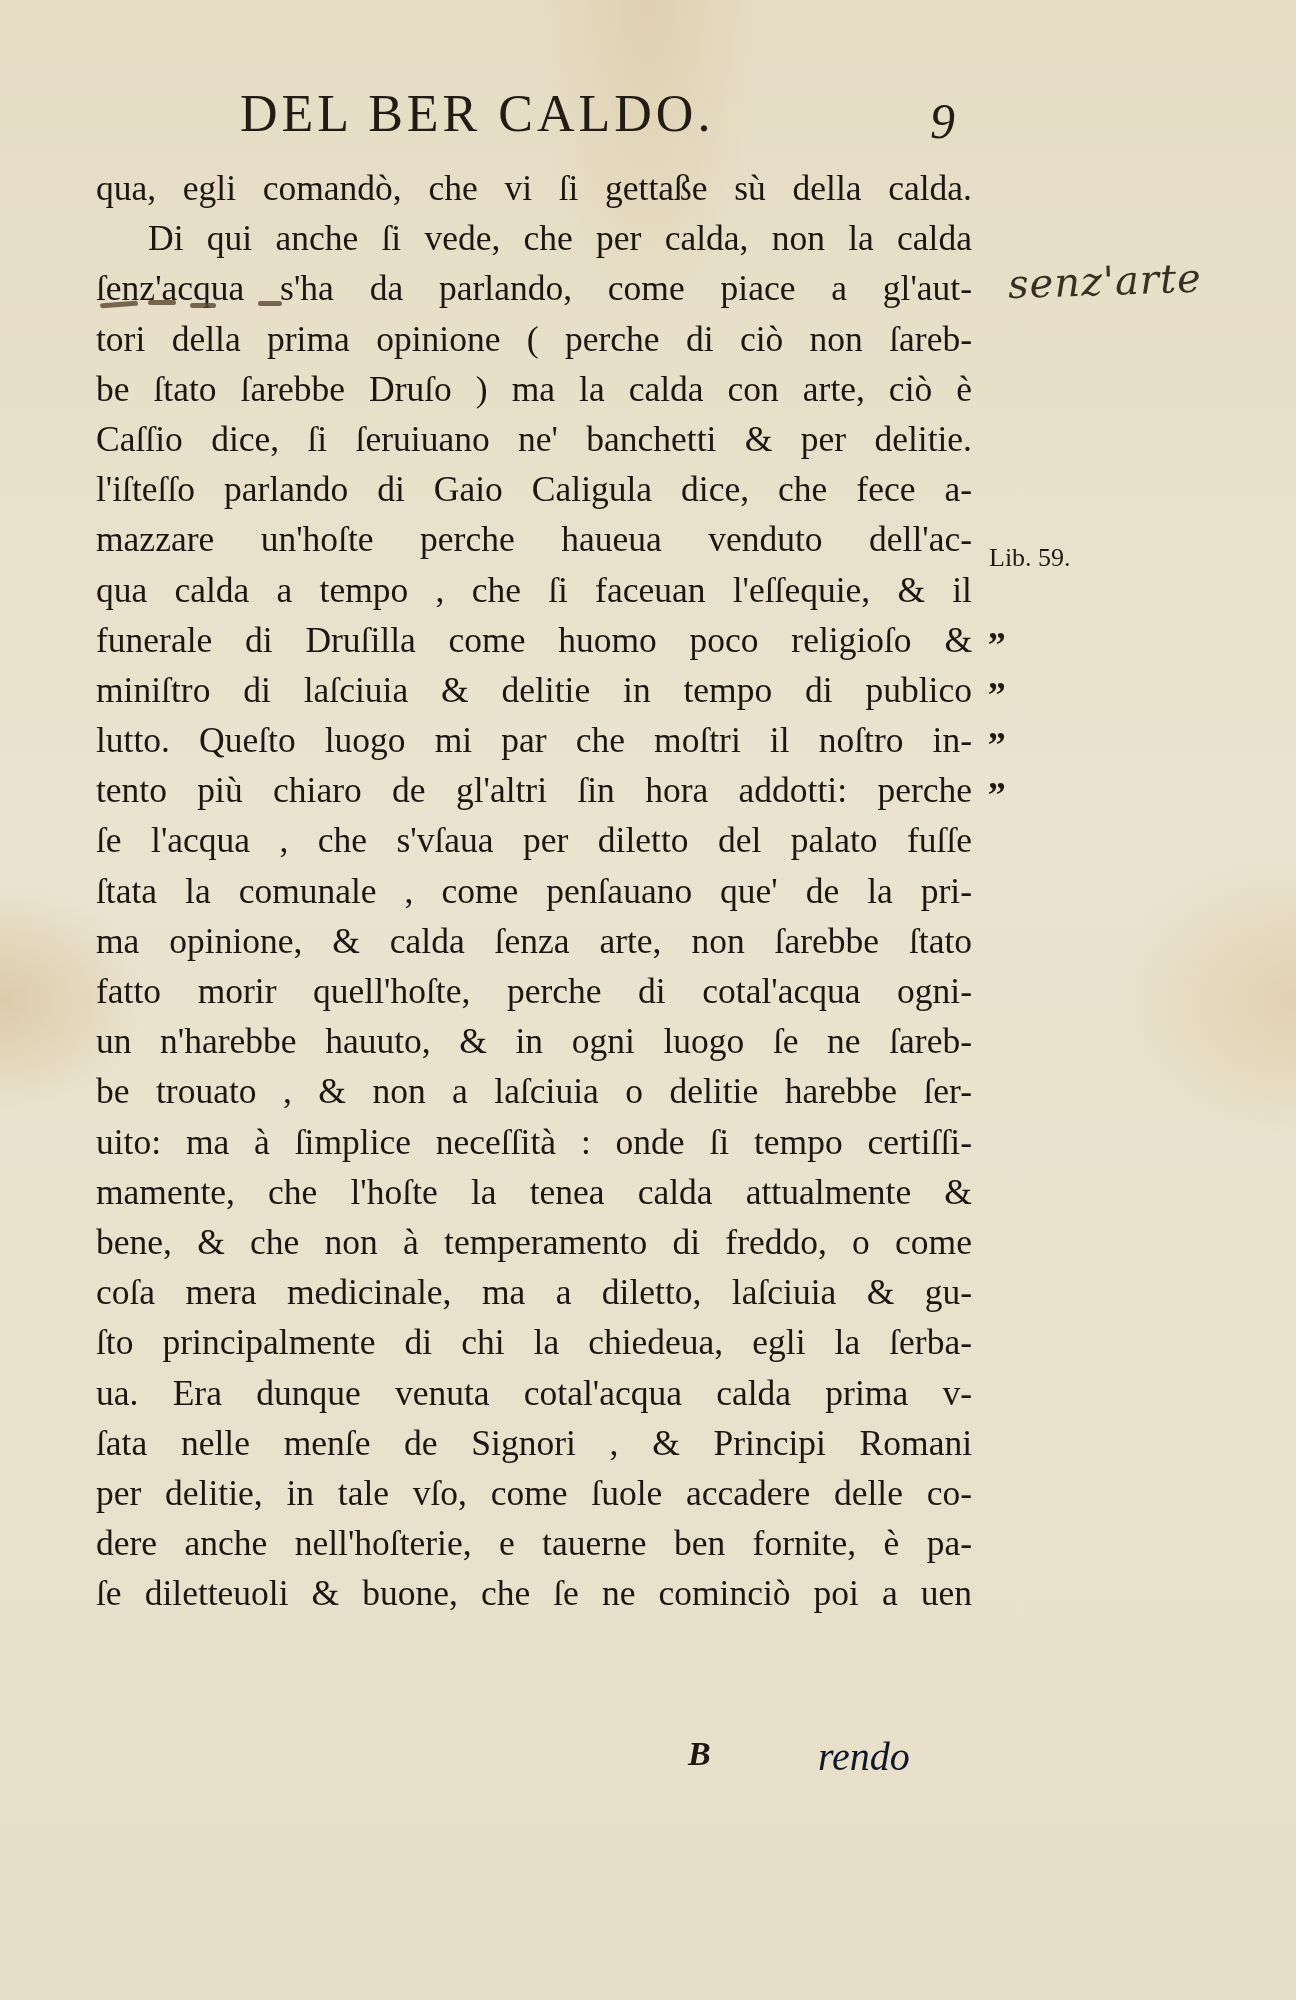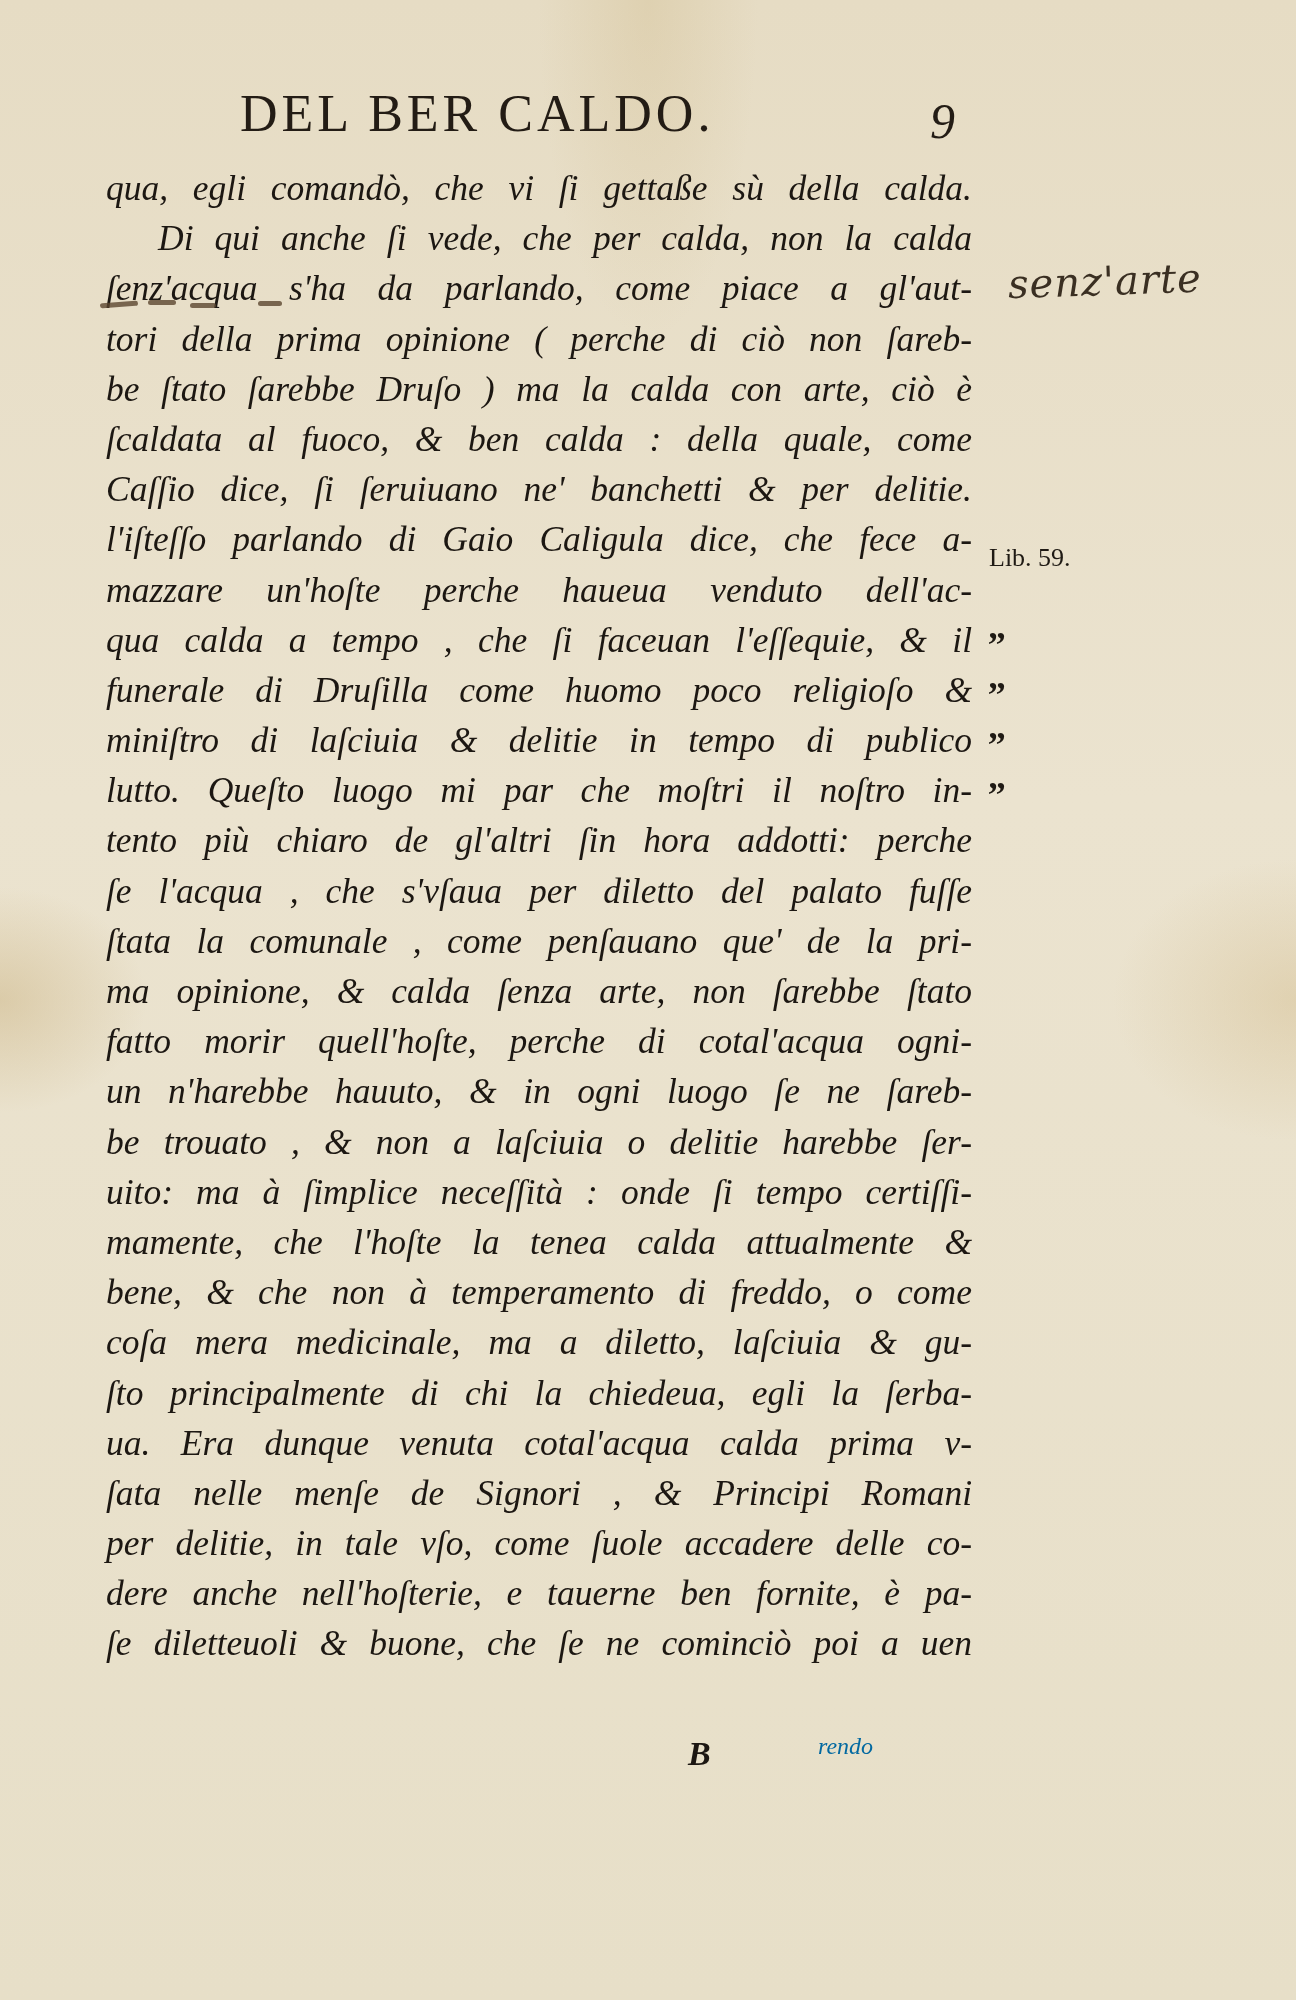--- a/index.html
+++ b/index.html
@@ -23,23 +23,23 @@
   .folio {
     position:absolute; top:96px; left:930px;
     font-family:"Liberation Serif", serif; font-style:italic; font-size:50px;
     color:#231c15; line-height:1;
   }
   .body-text {
     position:absolute; top:163px; left:96px; width:876px;
   }
   .line {
     height:50.2px; line-height:50px;
-    font-family:"Liberation Serif", serif; font-style:italic;
+    font-family:"Liberation Serif", serif; 
     font-size:35.5px; color:#1c1712; white-space:nowrap;
-    text-align:justify; text-align-last:justify;margin-left:10px;
+    text-align:justify; text-align-last:justify;
   }
   .line.indent { padding-left:52px; }
   .margin-note {
     position:absolute; font-family:"Liberation Serif", serif; color:#1f1a14; white-space:nowrap;
   }
   .note-lib { left:989px; top:543px; font-size:26px; }
   .note-quote { left:988px; font-size:36px; font-weight:bold; letter-spacing:4px; line-height:1; }
   .handwritten {
     position:absolute; left:1008px; top:258px;
     font-family:"DejaVu Serif", serif; font-style:italic; font-size:40px;
@@ -49,42 +49,41 @@
     position:absolute; height:5px; border-radius:3px; background:#5b4630; opacity:0.8;
   }
   .catch-signature {
     position:absolute; top:1735px; left:688px;
     font-family:"Liberation Serif", serif; font-style:italic; font-weight:bold;
     font-size:34px; color:#1c1712;
   }
   .catchword {
     position:absolute; top:1733px; left:818px;
     font-family:"Liberation Serif", serif; font-style:italic;
-    font-size:24px; color:#0369a1;
+    font-size:40px; color:#0f172a;
   }
   .bleed {
     position:absolute; left:1005px; top:1055px; width:110px; height:70px;
     color:rgba(80,80,90,0.22); font-family:"Liberation Serif", serif; font-size:30px;
   }
 </style>
 </head>
 <body>
 
 <div class="page">
 
   <div class="running-head">DEL BER CALDO.</div>
   <div class="folio">9</div>
 
   <div class="body-text">
     <div class="line">qua, egli comandò, che vi ſi gettaße sù della calda.</div>
     <div class="line indent">Di qui anche ſi vede, che per calda, non la calda</div>
     <div class="line">ſenz'acqua s'ha da parlando, come piace a gl'aut-</div>
     <div class="line">tori della prima opinione ( perche di ciò non ſareb-</div>
     <div class="line">be ſtato ſarebbe Druſo ) ma la calda con arte, ciò è</div>
-    <div class="line">ſcaldata al fuoco, &amp; ben calda : della quale, come</div>
     <div class="line">Caſſio dice, ſi ſeruiuano ne' banchetti &amp; per delitie.</div>
     <div class="line">l'iſteſſo parlando di Gaio Caligula dice, che fece a-</div>
     <div class="line">mazzare un'hoſte perche haueua venduto dell'ac-</div>
     <div class="line">qua calda a tempo , che ſi faceuan l'eſſequie, &amp; il</div>
     <div class="line">funerale di Druſilla come huomo poco religioſo &amp;</div>
     <div class="line">miniſtro di laſciuia &amp; delitie in tempo di publico</div>
     <div class="line">lutto. Queſto luogo mi par che moſtri il noſtro in-</div>
     <div class="line">tento più chiaro de gl'altri ſin hora addotti: perche</div>
     <div class="line">ſe l'acqua , che s'vſaua per diletto del palato fuſſe</div>
     <div class="line">ſtata la comunale , come penſauano que' de la pri-</div>

